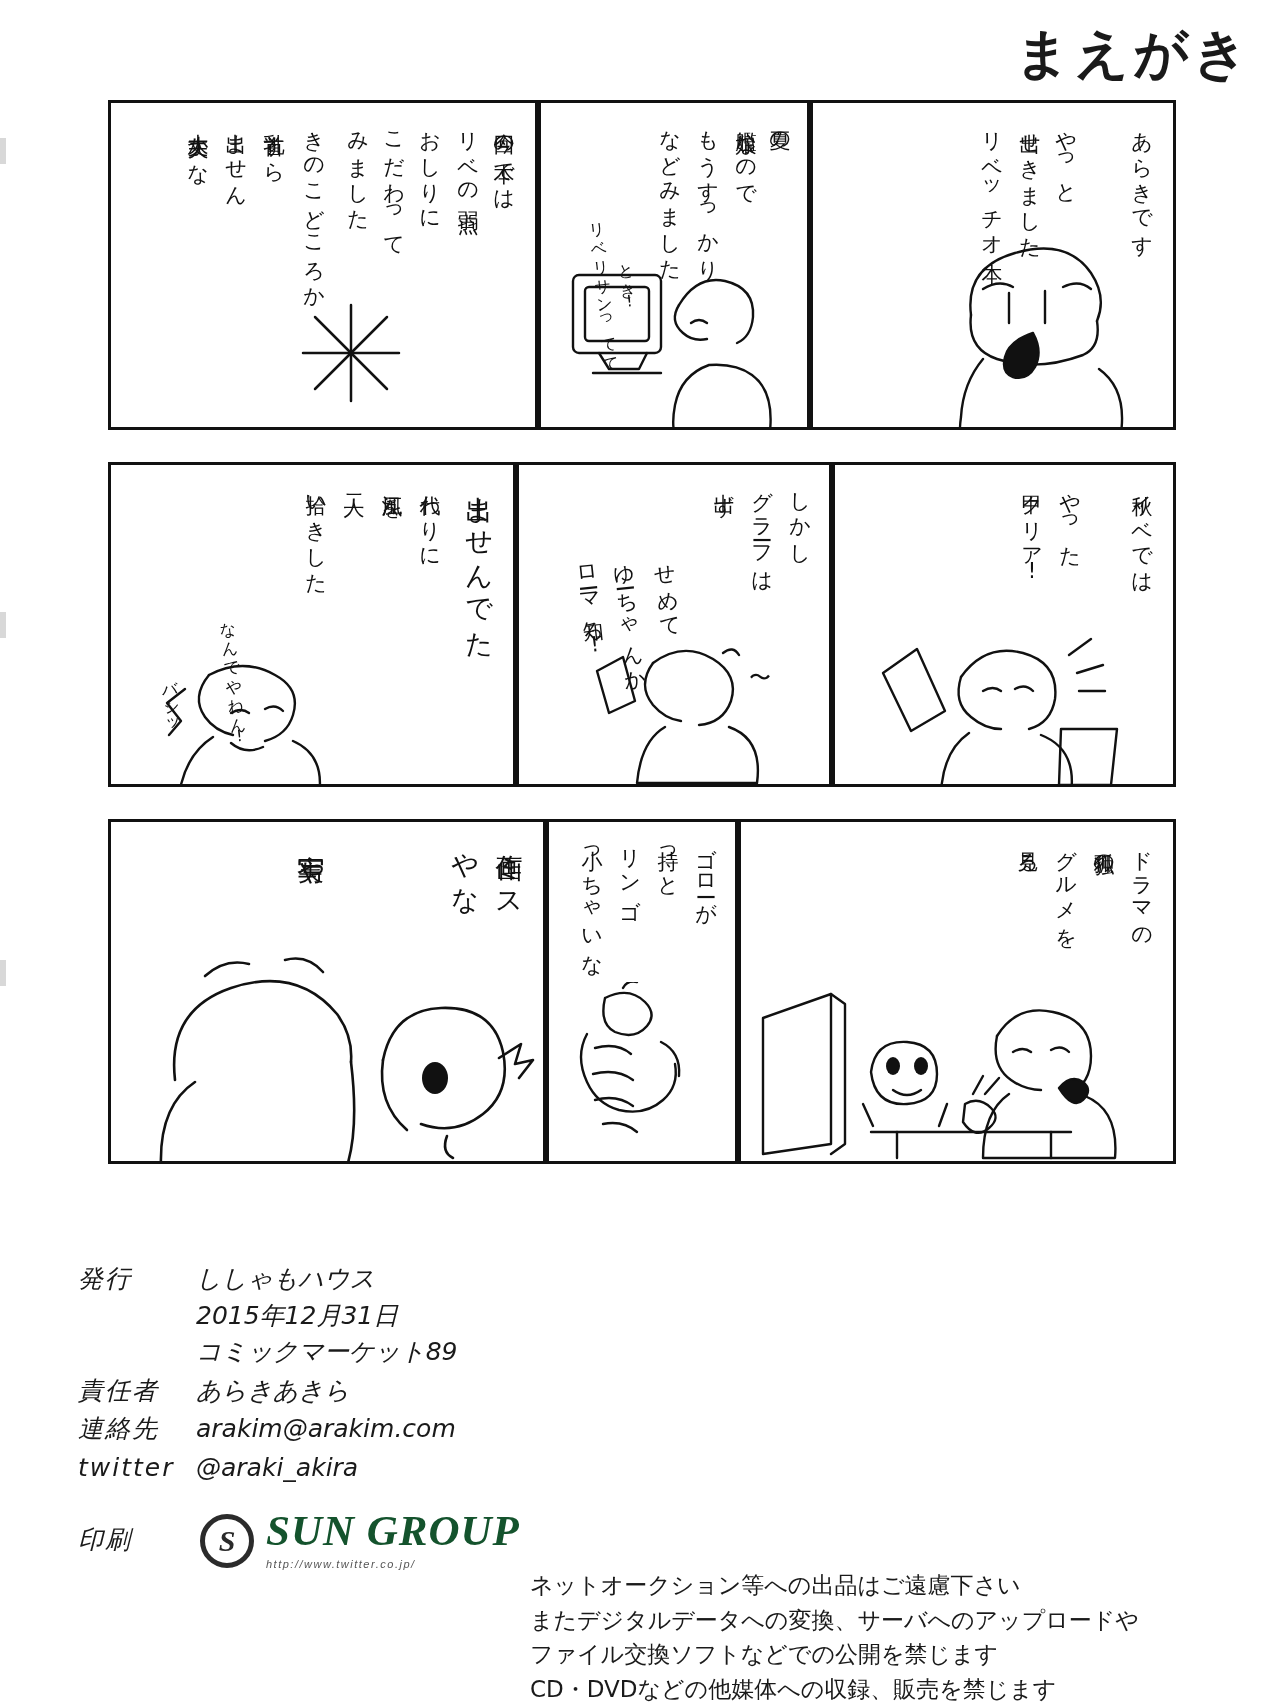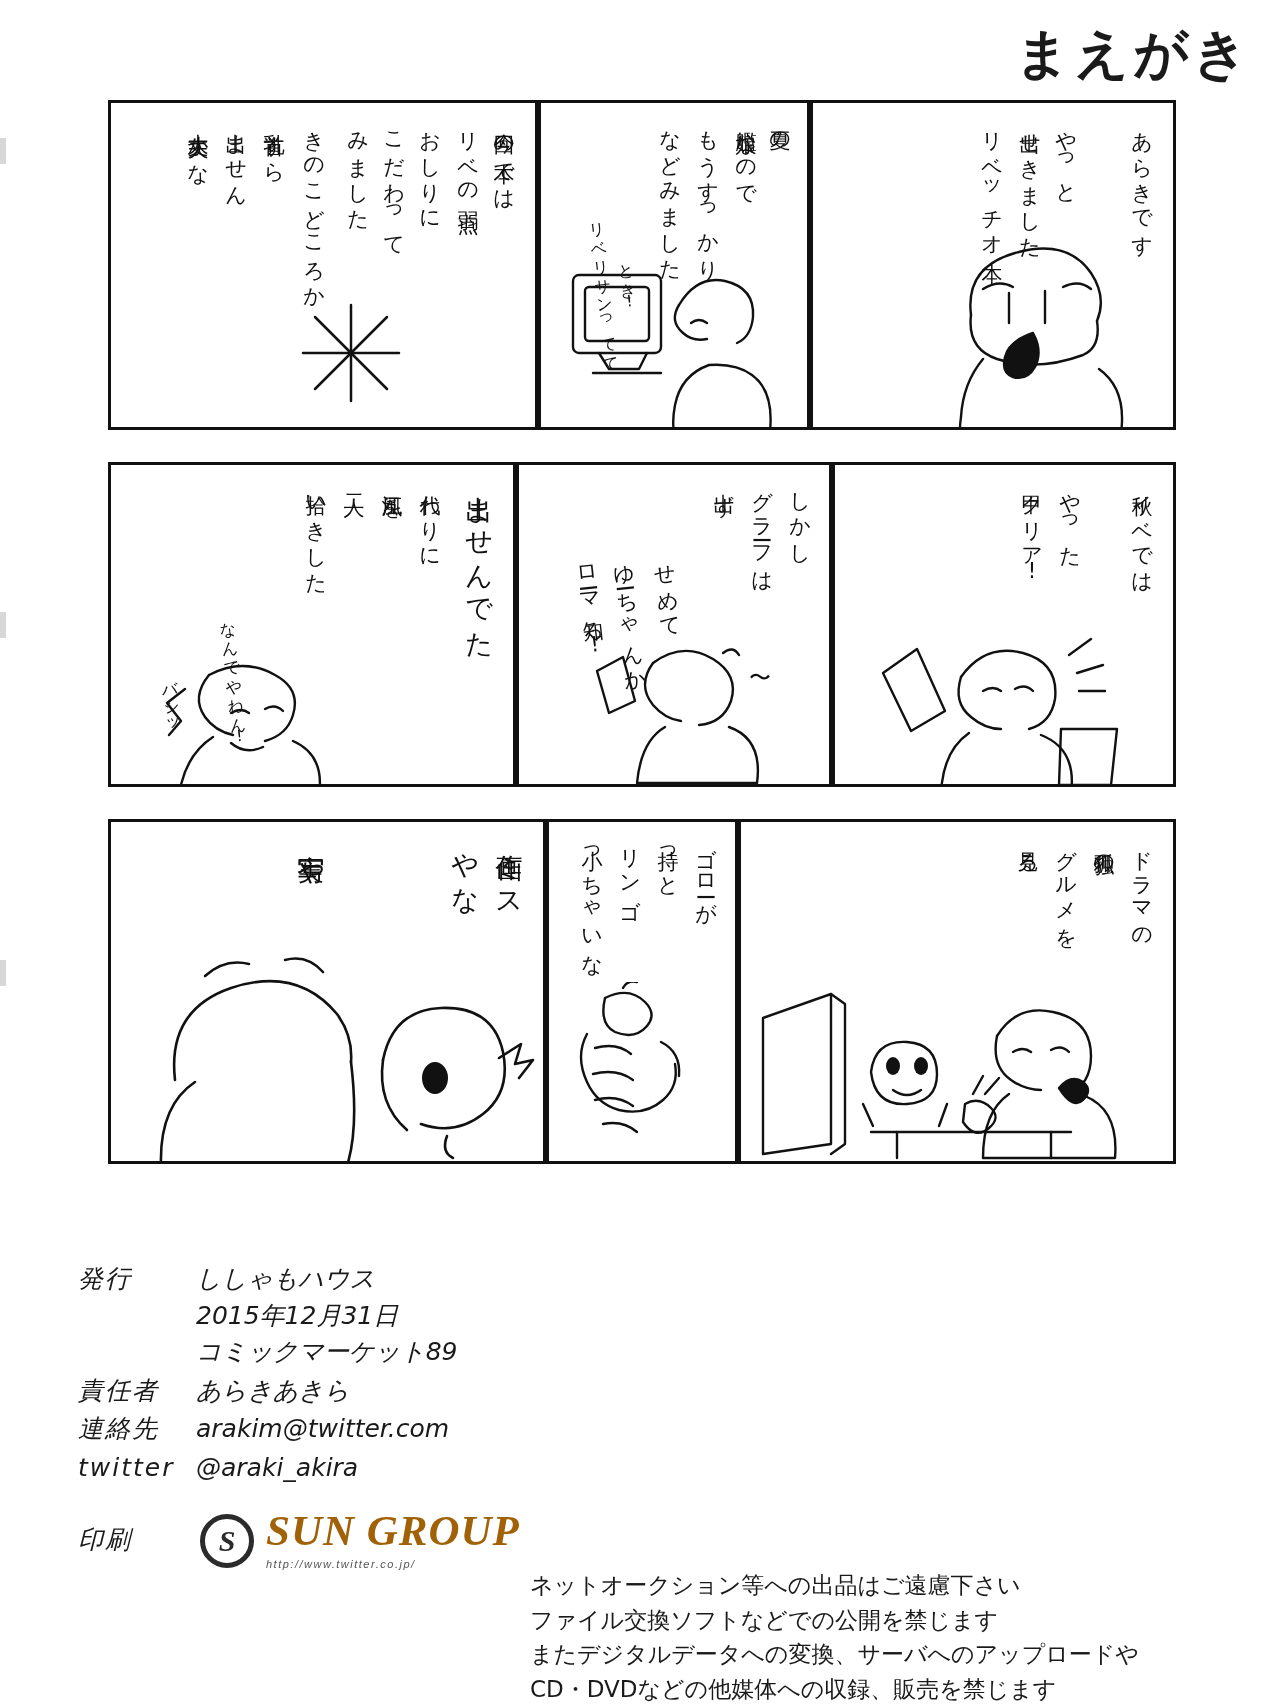--- a/index.html
+++ b/index.html
@@ -136,21 +136,21 @@
     font-weight: bold;
     font-family: "Liberation Serif", serif;
     color: #2b2b2b;
     margin-right: 12px;
   }
   .logo-text {
     font-family: "Liberation Serif", serif;
     font-size: 43px;
     font-weight: bold;
     letter-spacing: 1px;
-    color: #a16207;
+    color: #14532d;
     line-height: 1;
   }
   .logo-url {
     font-family: "Liberation Sans", sans-serif;
     font-size: 11px;
     letter-spacing: 1.5px;
     color: #555;
     margin-top: 5px;
   }
 
@@ -412,21 +412,21 @@
   </div>
   <div class="colo-row">
     <div class="colo-label">責任者</div>
     <div class="colo-value">
       <div>あらきあきら</div>
     </div>
   </div>
   <div class="colo-row">
     <div class="colo-label">連絡先</div>
     <div class="colo-value">
-      <div>arakim@twitter.com</div>
+      <div>arakim@arakim.com</div>
     </div>
   </div>
   <div class="colo-row">
     <div class="colo-label">twitter</div>
     <div class="colo-value">
       <div>@araki_akira</div>
     </div>
   </div>
 
   <div class="print-row">
@@ -436,16 +436,16 @@
       <div>
         <div class="logo-text">SUN GROUP</div>
         <div class="logo-url">http://www.twitter.co.jp/</div>
       </div>
     </div>
   </div>
 </div>
 
 <div class="notice">
   <div>ネットオークション等への出品はご遠慮下さい</div>
+  <div>またデジタルデータへの変換、サーバへのアップロードや</div>
   <div>ファイル交換ソフトなどでの公開を禁じます</div>
-  <div>またデジタルデータへの変換、サーバへのアップロードや</div>
   <div>CD・DVDなどの他媒体への収録、販売を禁じます</div>
 </div>
 
 </body></html>

